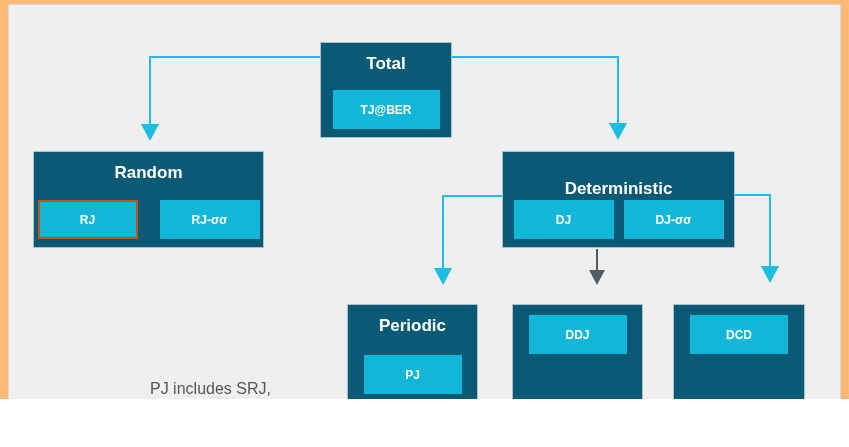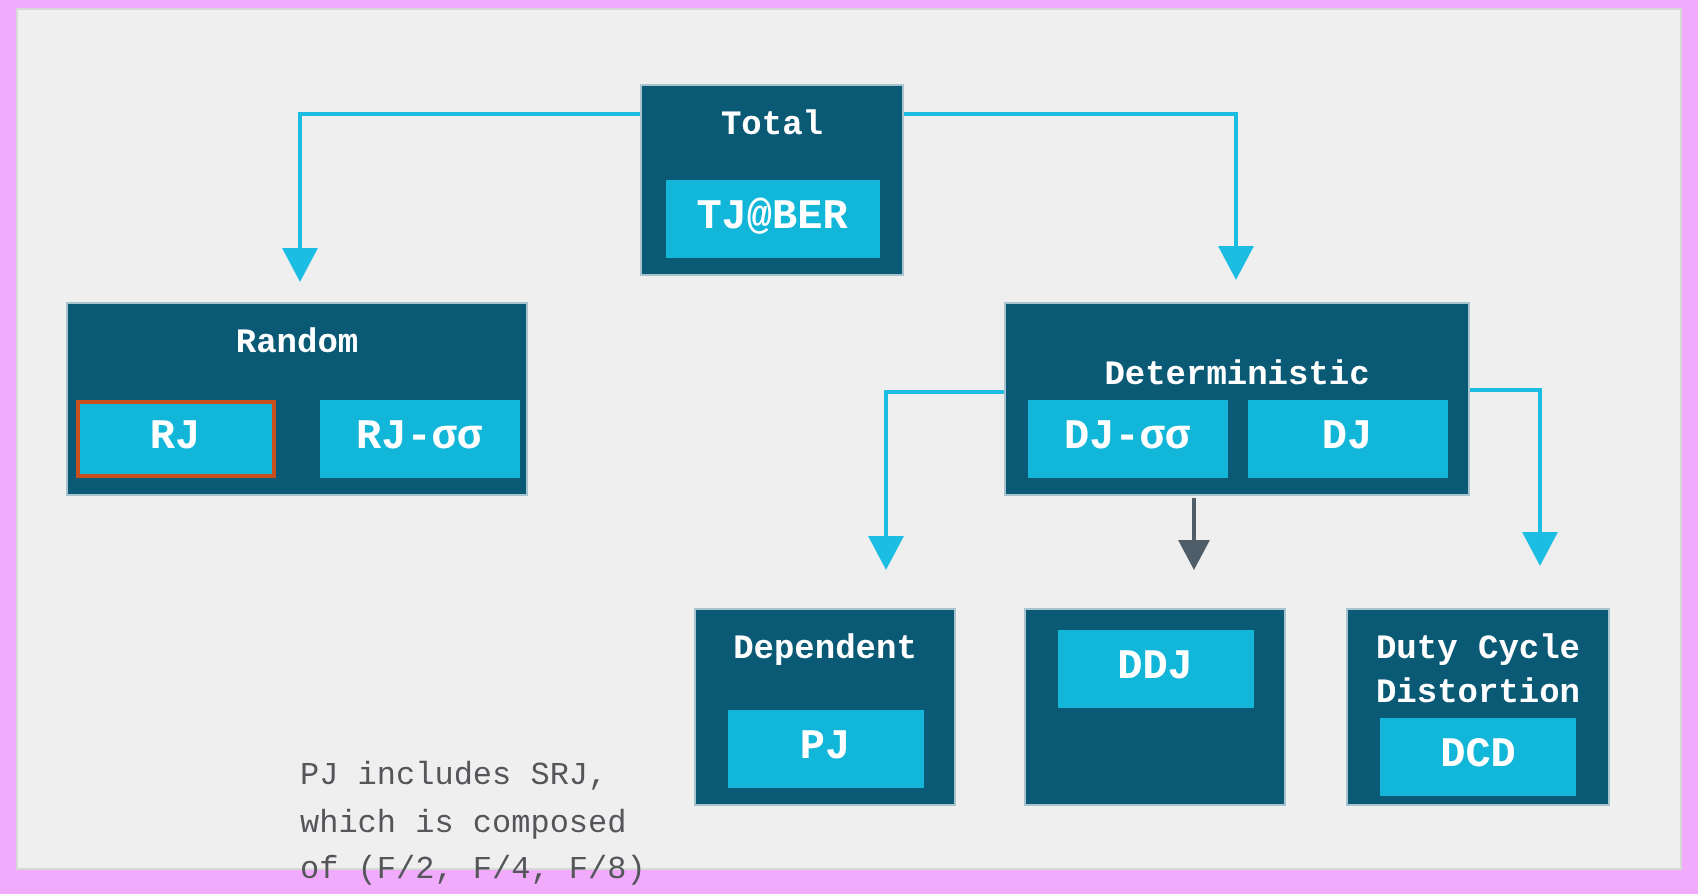--- a/index.html
+++ b/index.html
@@ -1,20 +1,20 @@
 <!DOCTYPE html>
 <html style="--panel-bg: #efefef; --panel-border: #d8d8d8; --teal-dark: #0a5a76; --node-edge: #a8c4ce; --chip-cyan: #12b6d8; --arrow-cyan: #1cbde2; --arrow-gray: #4f5d68; --highlight-orange: #c8501d; --note-text: #54565a; --text-white: #ffffff;"><head>
 <meta charset="utf-8">
 <style>
   html,body { margin:0; padding:0; }
   .page {
     position:relative;
-    width:849px; height:447px;
-    background:#f0abfc;
-    font-family:Liberation Mono, monospace;
+    width:849px; height:399px;
+    background:#fdba74;
+    font-family:Liberation Sans, sans-serif;
     overflow:hidden;
   }
   .panel {
     position:absolute; left:8px; top:4px;
     width:833px; height:431px;
     background:var(--panel-bg);
     border:1px solid var(--panel-border);
     box-sizing:border-box;
   }
   svg.connectors { position:absolute; left:0; top:0; }
@@ -33,21 +33,21 @@
   }
   .node-title {
     color:var(--text-white);
     font-weight:bold; font-size:17px; line-height:22px;
     text-align:center; white-space:pre-line;
   }
   .chip-row { display:flex; gap:10px; }
   .chip {
     background:var(--chip-cyan);
     color:var(--text-white);
-    font-weight:bold; font-size:21px;
+    font-weight:bold; font-size:12px;
     height:39px; box-sizing:border-box;
     display:flex; align-items:center; justify-content:center;
     cursor:pointer;
   }
   .chip.highlighted { border:2px solid var(--highlight-orange); }
   .note {
     position:absolute;
     color:var(--note-text);
     font-size:16px; line-height:23.5px;
     white-space:pre-line;
@@ -90,41 +90,39 @@
     <div class="node-title">Random</div>
     <div class="chip-row">
       <div class="chip highlighted" style="width:100px;">RJ</div>
       <div class="chip" style="width:100px;margin-left:12px;">RJ-σσ</div>
     </div>
   </div>
 
   <div class="node" style="left:502px; top:151px; width:233px; height:97px;justify-content:flex-end;">
     <div class="node-title">Deterministic</div>
     <div class="chip-row">
+      <div class="chip" style="width:100px;">DJ</div>
       <div class="chip" style="width:100px;">DJ-σσ</div>
-      <div class="chip" style="width:100px;">DJ</div>
     </div>
   </div>
 
   <div class="node" style="left:347px; top:304px; width:131px; height:99px;">
-    <div class="node-title">Dependent</div>
+    <div class="node-title">Periodic</div>
     <div class="chip-row">
       <div class="chip" style="width:98px;">PJ</div>
     </div>
   </div>
 
   <div class="node" style="left:512px; top:304px; width:131px; height:99px;">
     <div class="chip-row">
       <div class="chip" style="width:98px;text-align:right;">DDJ</div>
     </div>
   </div>
 
   <div class="node" style="left:673px; top:304px; width:132px; height:99px;">
-    <div class="node-title">Duty Cycle
-Distortion</div>
     <div class="chip-row">
       <div class="chip" style="width:98px;">DCD</div>
     </div>
   </div>
 
   <div class="note" style="left:150px; top:331px;">PJ includes SRJ,
 which is composed
 of (F/2, F/4, F/8)</div>
 
 </div>

